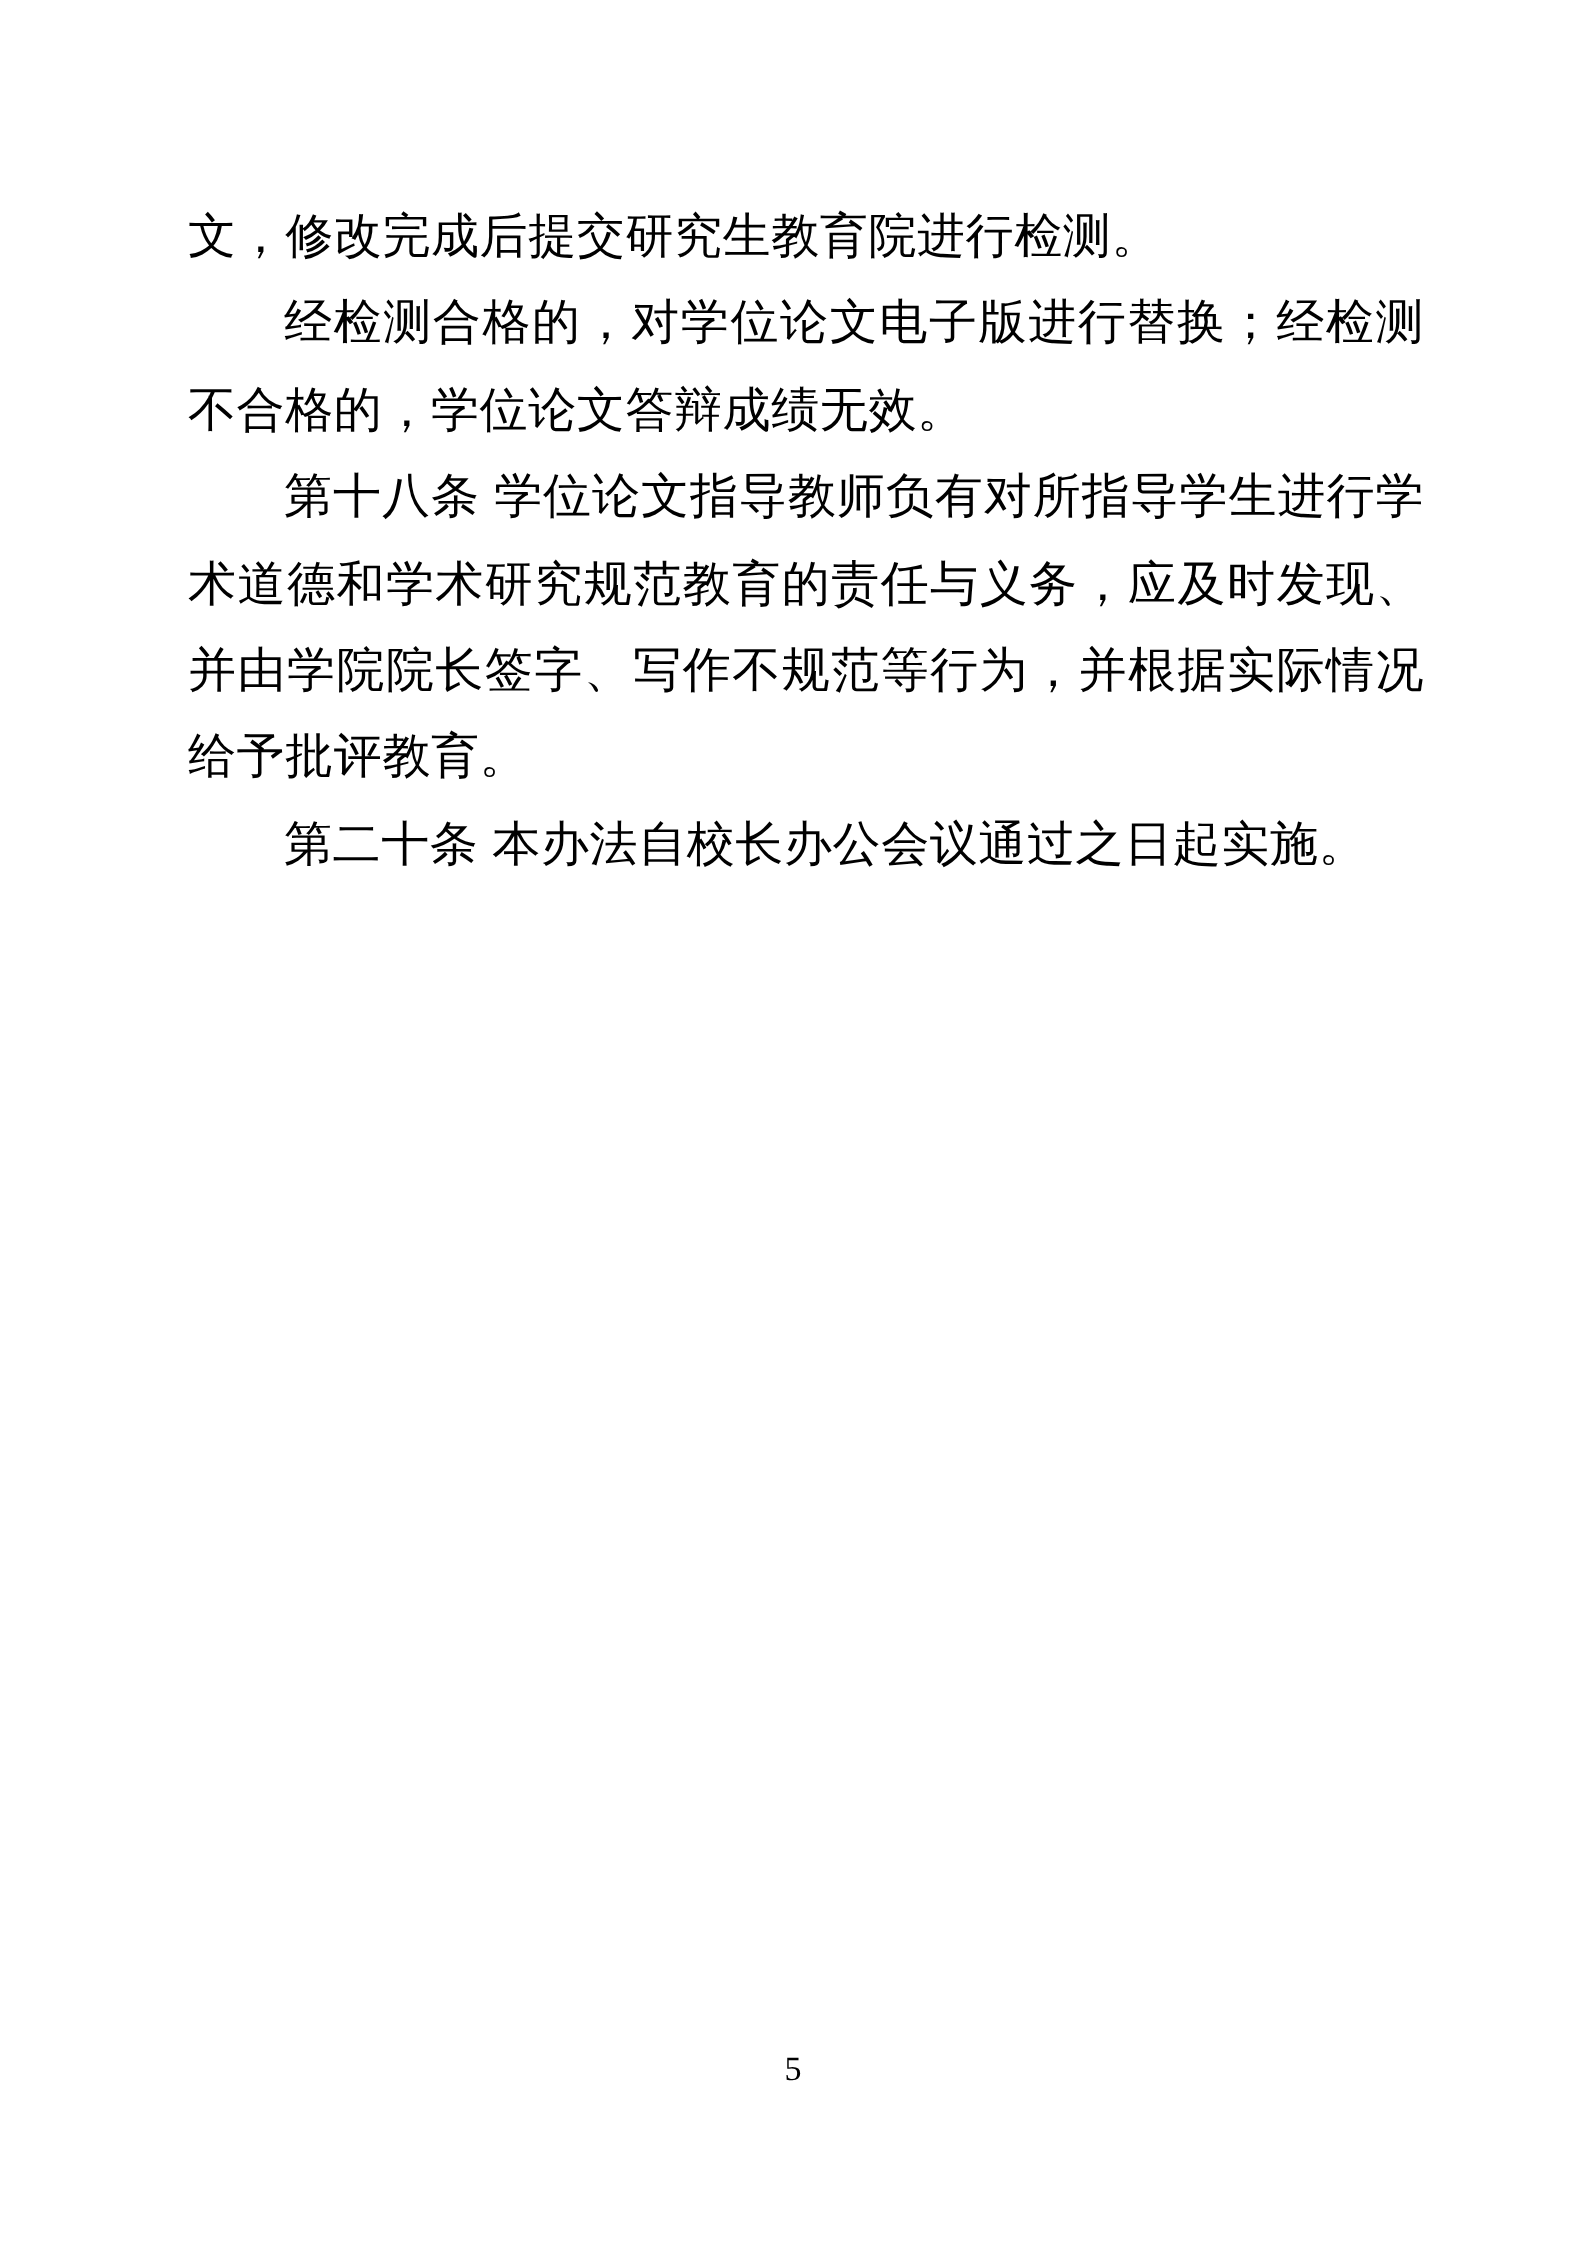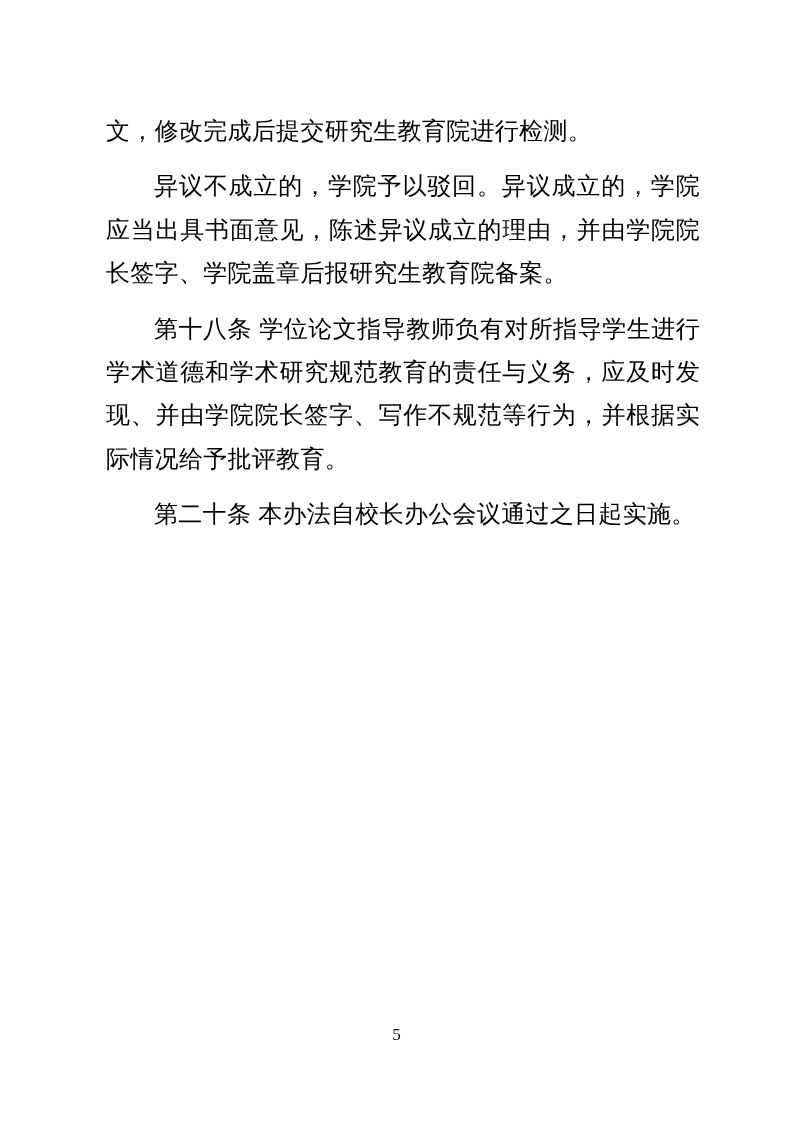--- a/index.html
+++ b/index.html
@@ -22,21 +22,21 @@
     overflow: hidden;
   }
   
   .doc-body {
     position: absolute;
     top: 97px;
     left: 94px;
     width: 618px;
   }
   .para {
-    margin: 12px;
+    margin: 0;
     font-size: 24px;
     line-height: 43.4px;
     text-align: justify;
     text-justify: inter-ideograph;
     word-break: break-all;
     letter-spacing: 0.3px;
   }
   .para.indent {
     text-indent: 2em;
   }
@@ -52,18 +52,18 @@
     line-height: 20px;
     color: #000000;
   }
 </style>
 </head>
 <body>
 
 <div class="page">
   <div class="doc-body" id="paragraphs">
       <p class="para">文，修改完成后提交研究生教育院进行检测。</p>
-      <p class="para indent">异议不成立的，学院予以驳回。异议成立的，学院应当出具书面意见，陈述异议成立的理由，并由学院院长签字、学院盖章后报研究生教育院备案。</p>
+      <p class="para indent">经检测合格的，对学位论文电子版进行替换；经检测不合格的，学位论文答辩成绩无效。</p>
       <p class="para indent">第十八条 学位论文指导教师负有对所指导学生进行学术道德和学术研究规范教育的责任与义务，应及时发现、并由学院院长签字、写作不规范等行为，并根据实际情况给予批评教育。</p>
       <p class="para indent">第二十条 本办法自校长办公会议通过之日起实施。</p>
     </div>
   <div class="page-number">5</div>
 </div>
 
 </body></html>

